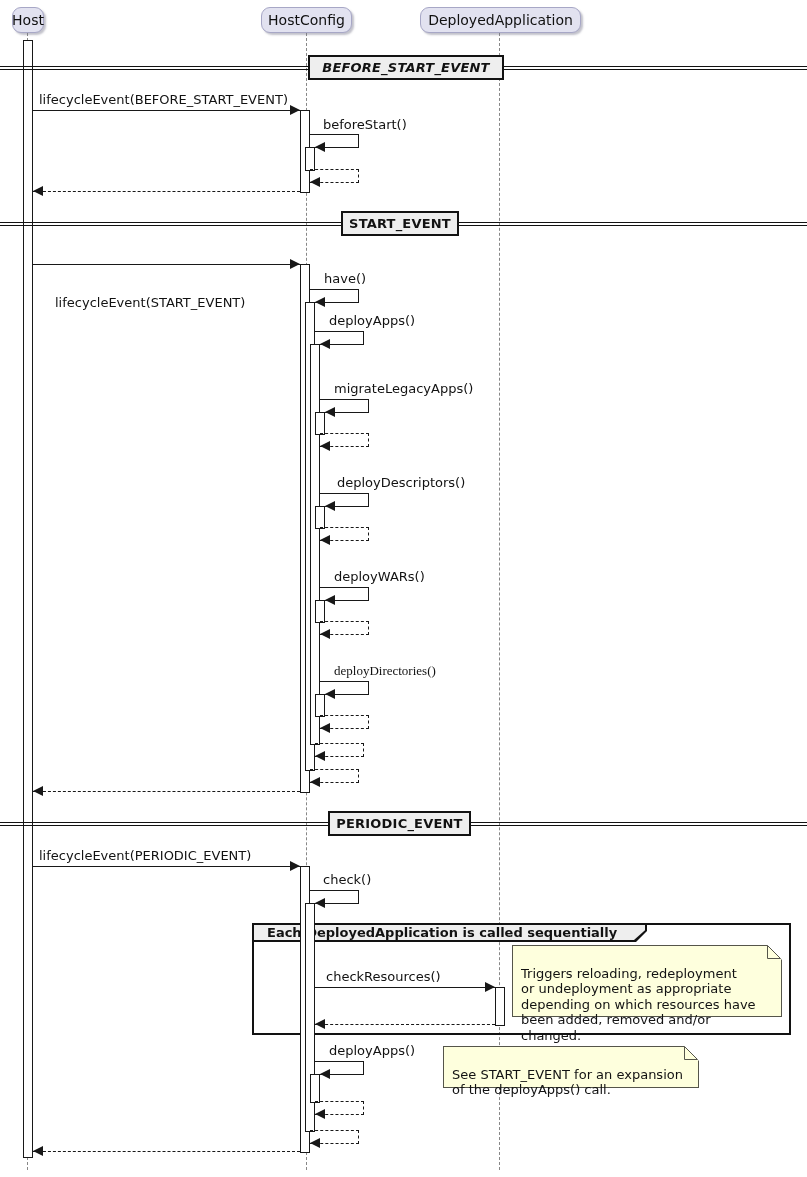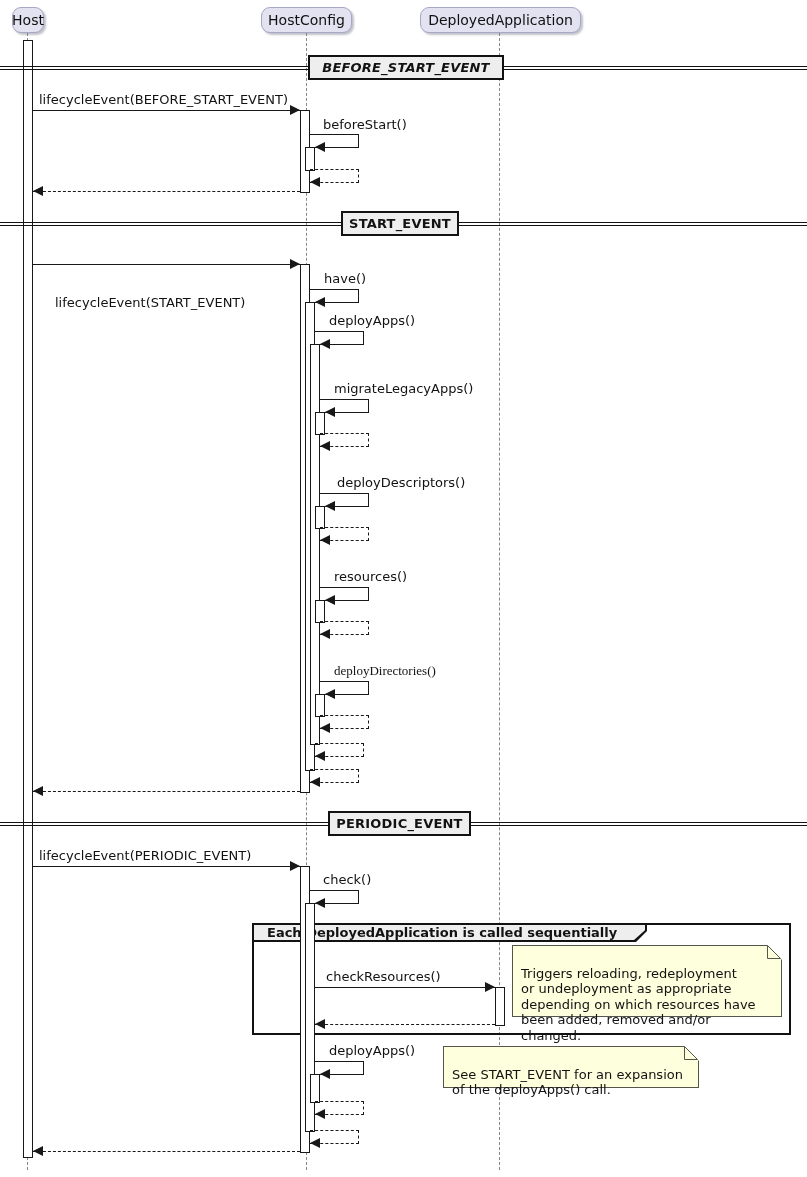--- a/index.html
+++ b/index.html
@@ -100,21 +100,21 @@
   <div class="ah-l" style="left:325px;top:407px;"></div>
   <div class="loop dashed" style="left:320px;top:433px;"></div>
   <div class="ah-l" style="left:320px;top:441px;"></div>
 
   <div class="msg" style="left:337px;top:475px;">deployDescriptors()</div>
   <div class="loop" style="left:320px;top:493px;"></div>
   <div class="ah-l" style="left:325px;top:501px;"></div>
   <div class="loop dashed" style="left:320px;top:527px;"></div>
   <div class="ah-l" style="left:320px;top:535px;"></div>
 
-  <div class="msg" style="left:334px;top:569px;">resources()</div>
+  <div class="msg" style="left:334px;top:569px;">deployWARs()</div>
   <div class="loop" style="left:320px;top:587px;"></div>
   <div class="ah-l" style="left:325px;top:595px;"></div>
   <div class="loop dashed" style="left:320px;top:621px;"></div>
   <div class="ah-l" style="left:320px;top:629px;"></div>
 
   <div class="msg" style="left:334px;top:663px;font-family:Liberation Serif, serif;">deployDirectories()</div>
   <div class="loop" style="left:320px;top:681px;"></div>
   <div class="ah-l" style="left:325px;top:689px;"></div>
   <div class="loop dashed" style="left:320px;top:715px;"></div>
   <div class="ah-l" style="left:320px;top:723px;"></div>

